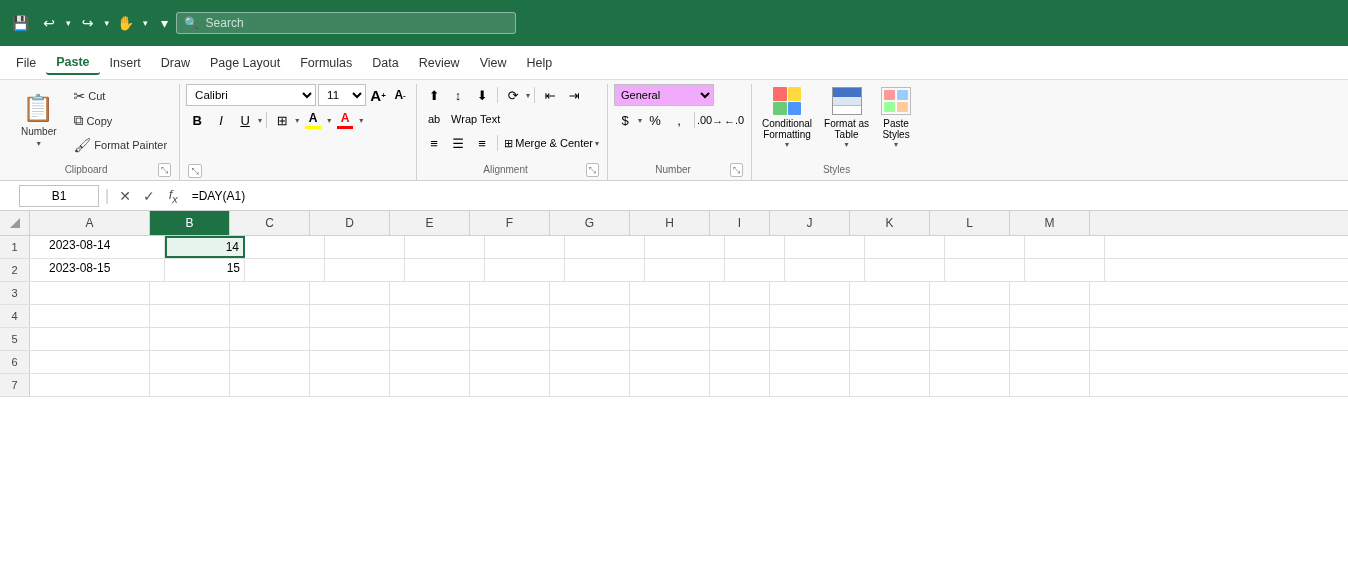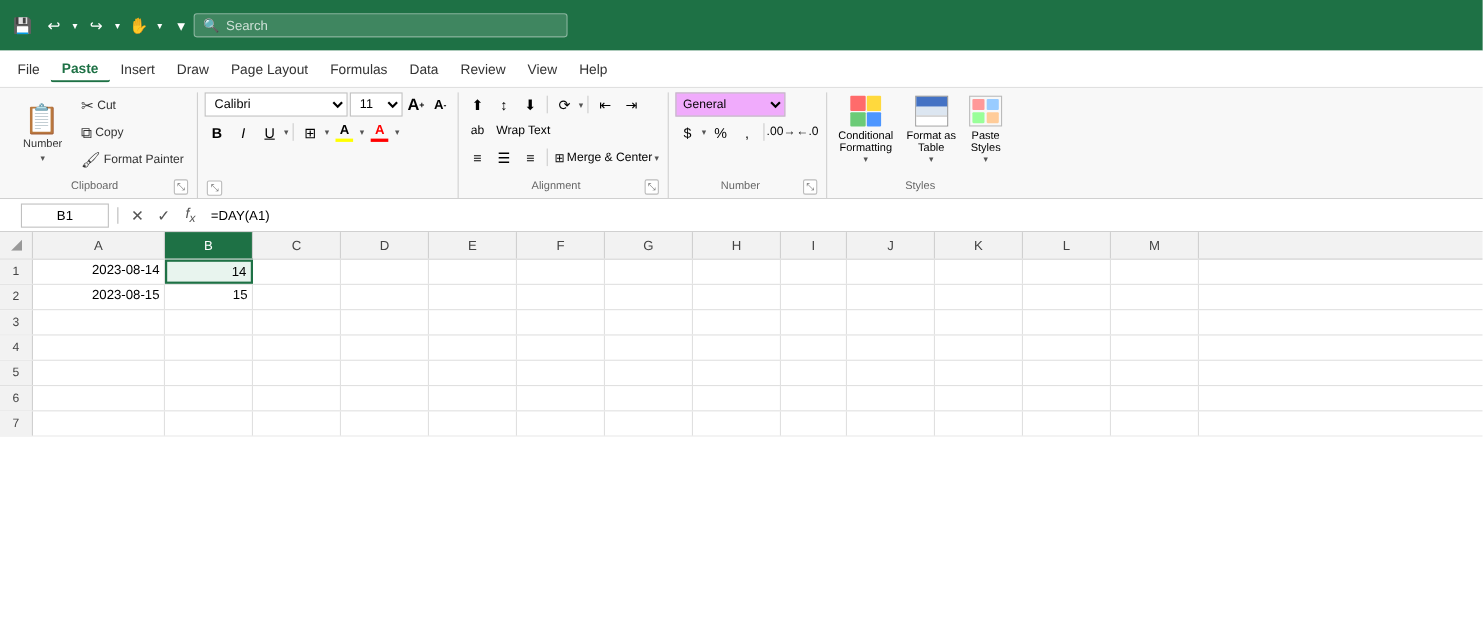--- a/index.html
+++ b/index.html
@@ -296,21 +296,21 @@
       outline: none;
       position: relative;
       white-space: nowrap;
       overflow: hidden;
     }
     .cell.selected {
       border: 2px solid #1e7145;
       background: #e8f4ee;
     }
     .cell.right-align { text-align: right; }
-    .cell.date-cell { text-align: right; }
+    .cell.date-cell { text-align: left; margin-left: 15px; }
 
     
     .col-a { width: 120px; min-width: 120px; }
     .col-b { width: 80px; min-width: 80px; }
     .col-c { width: 80px; min-width: 80px; }
     .col-d { width: 80px; min-width: 80px; }
     .col-e { width: 80px; min-width: 80px; }
     .col-f { width: 80px; min-width: 80px; }
     .col-g { width: 80px; min-width: 80px; }
     .col-h { width: 80px; min-width: 80px; }

